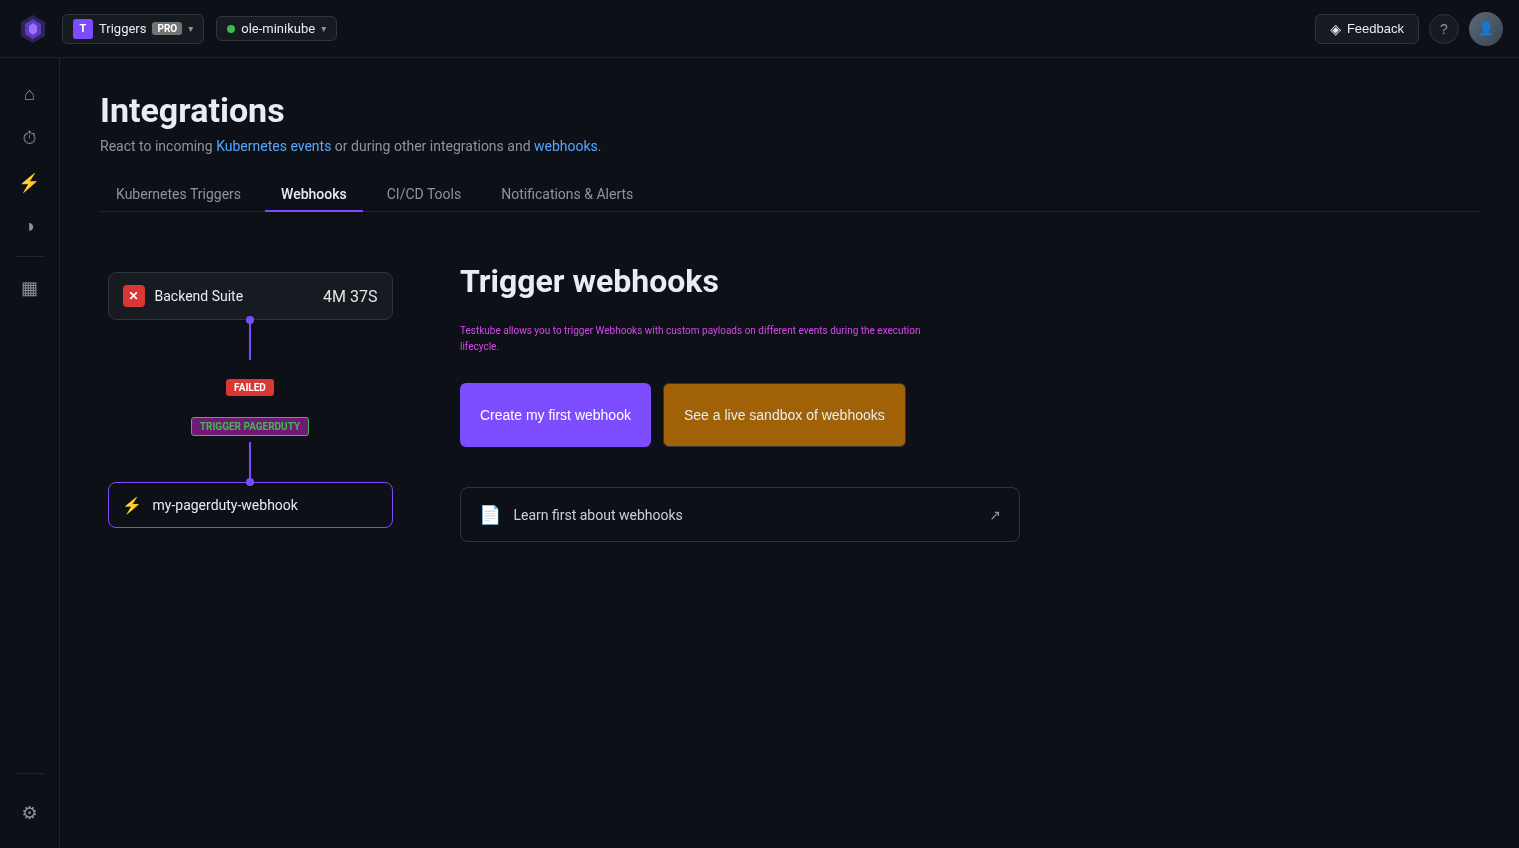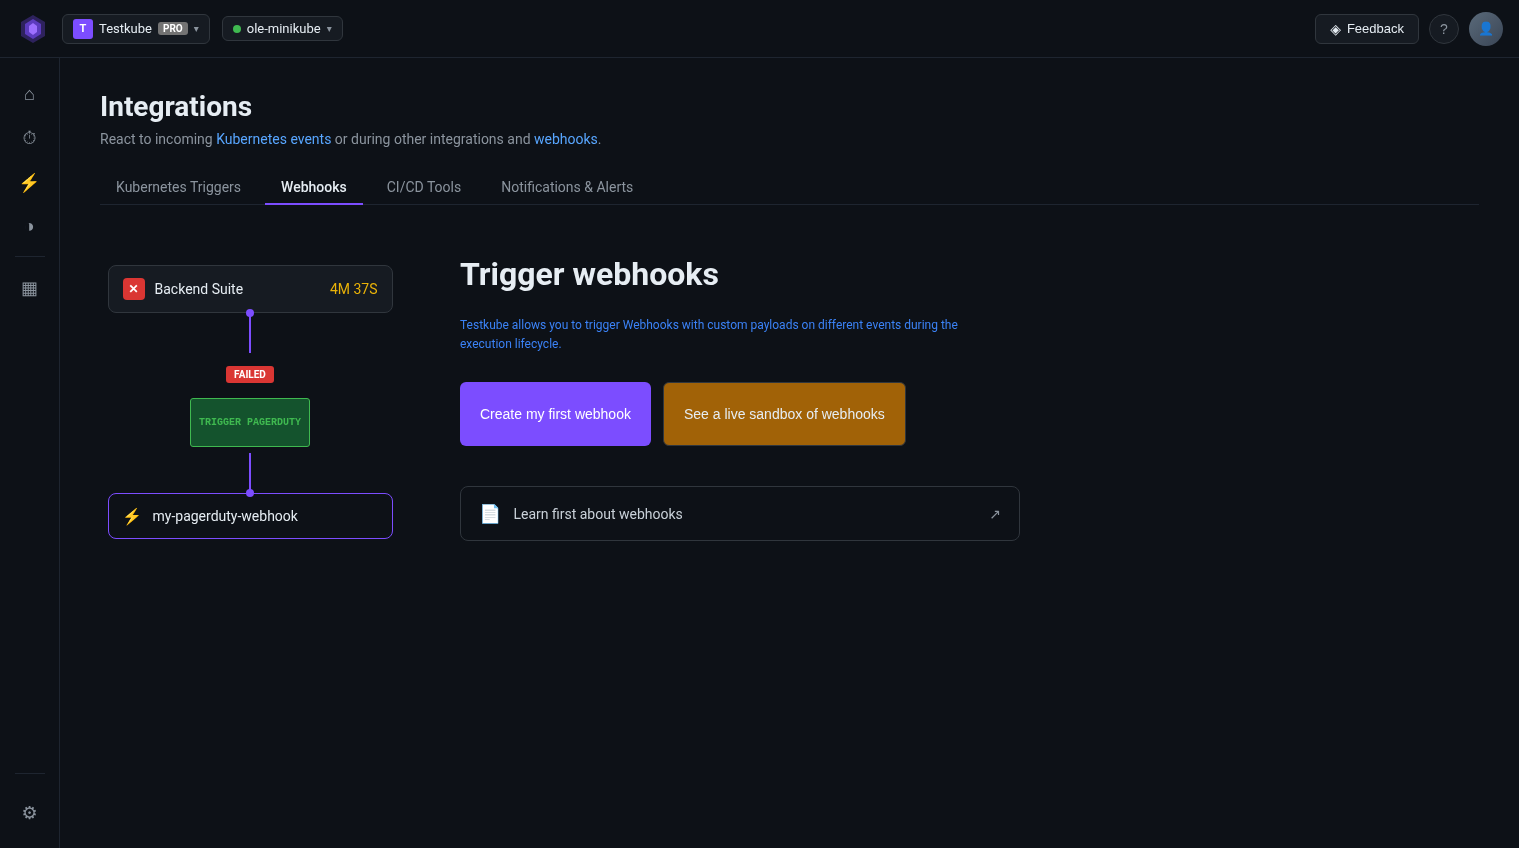--- a/index.html
+++ b/index.html
@@ -156,21 +156,21 @@
     }
 
     
     .content {
       flex: 1;
       padding: 32px 40px;
       overflow-y: auto;
       background: #0d1117;
     }
     .page-title {
-      font-size: 28px;
+      font-size: 34px;
       font-weight: 700;
       color: #e6edf3;
       margin-bottom: 8px;
     }
     .page-subtitle {
       font-size: 14px;
       color: #8b949e;
       margin-bottom: 24px;
     }
     .page-subtitle a { color: #58a6ff; text-decoration: none; }
@@ -232,21 +232,21 @@
       width: 22px; height: 22px;
       background: #da3633;
       border-radius: 4px;
       display: flex; align-items: center; justify-content: center;
       color: #fff;
       font-size: 12px;
       font-weight: bold;
       flex-shrink: 0;
     }
     .card-name { font-size: 14px; color: #e6edf3; flex: 1; }
-    .card-time { font-size: 14px; color: #eab308; text-align: right; }
+    .card-time { font-size: 16px; color: #e5e5e5; text-align: right; }
 
     
     .connector {
       width: 2px;
       height: 40px;
       background: #7c4dff;
       position: relative;
       display: flex; align-items: center; justify-content: center;
     }
     .connector-dot {
@@ -259,33 +259,32 @@
     .connector-dot.bottom { bottom: -4px; }
 
     .failed-badge {
       background: #da3633;
       color: #fff;
       font-size: 10px;
       font-weight: bold;
       padding: 3px 8px;
       border-radius: 3px;
       display: inline-block;
-      margin: 9px 0;
+      margin: 15px 0;
     }
     .trigger-badge {
-      background: #14532d;
+      background: #701a75;
       border: 1px solid #3fb950;
       color: #3fb950;
       font-size: 10px;
       font-weight: bold;
-      padding: 18px 8px;
+      padding: 3px 8px;
       border-radius: 3px;
       display: inline-block;
       margin: 2px 0;
-      font-family: Liberation Mono, monospace;
     }
 
     .badge-row {
       display: flex;
       flex-direction: column;
       align-items: center;
       gap: 4px;
       padding: 4px 0;
     }
 
@@ -301,22 +300,22 @@
       flex: 1;
       padding-top: 10px;
     }
     .info-title {
       font-size: 32px;
       font-weight: 700;
       color: #e6edf3;
       margin-bottom: 23px;
     }
     .info-desc {
-      font-size: 12px;
-      color: #3b82f6;
+      font-size: 10px;
+      color: #d946ef;
       margin-bottom: 28px;
       line-height: 1.6;
       max-width: 500px;
     }
     .action-buttons {
       display: flex;
       gap: 12px;
       margin-bottom: 40px;
     }
     .btn-primary {
@@ -376,21 +375,21 @@
       <polygon points="16,2 28,9 28,23 16,30 4,23 4,9" fill="#7c4dff" opacity="0.3"></polygon>
       <polygon points="16,6 24,11 24,21 16,26 8,21 8,11" fill="#7c4dff" opacity="0.6"></polygon>
       <polygon points="16,10 20,13 20,19 16,22 12,19 12,13" fill="#9d6fff"></polygon>
     </svg>
   </div>
 
   <div class="topnav-org">
     <div class="org-avatar">
       <span>T</span>
     </div>
-    <span class="org-name">Testkube</span>
+    <span class="org-name">Triggers</span>
     <span class="pro-badge">PRO</span>
     <span class="chevron-icon">▾</span>
   </div>
 
   <div class="env-selector">
     <span class="env-dot"></span>
     <span class="env-name">ole-minikube</span>
     <span class="chevron-icon">▾</span>
   </div>
 

